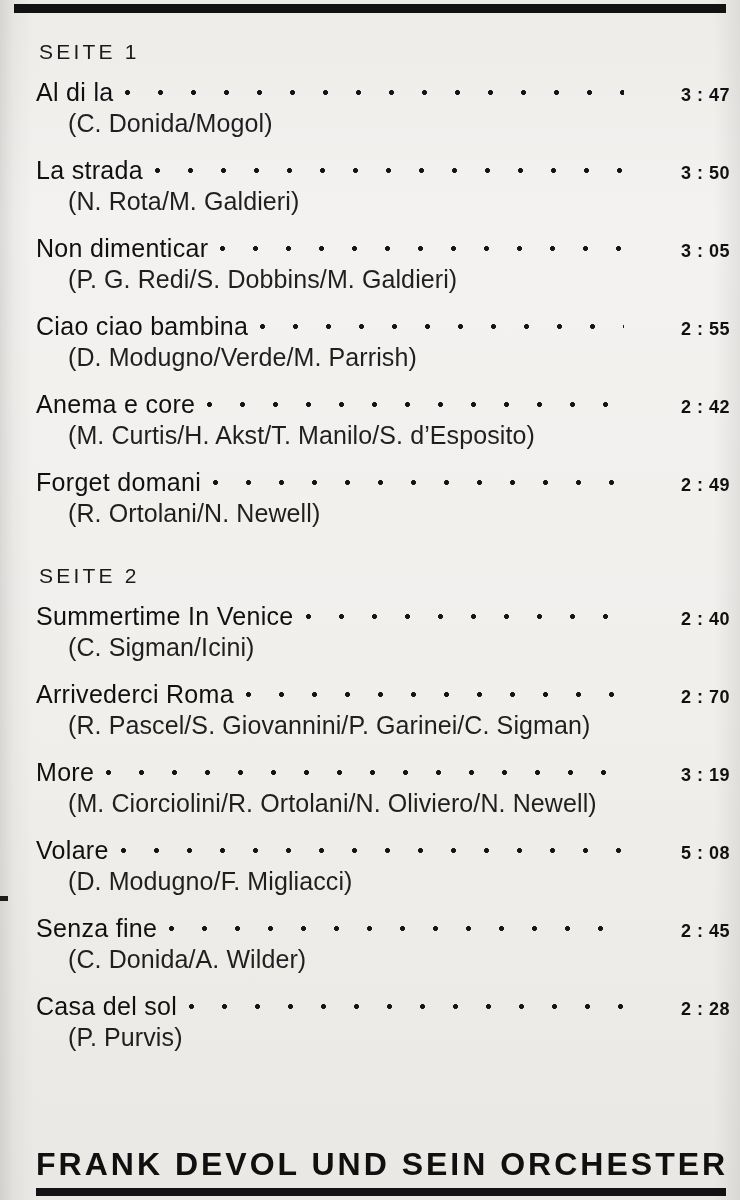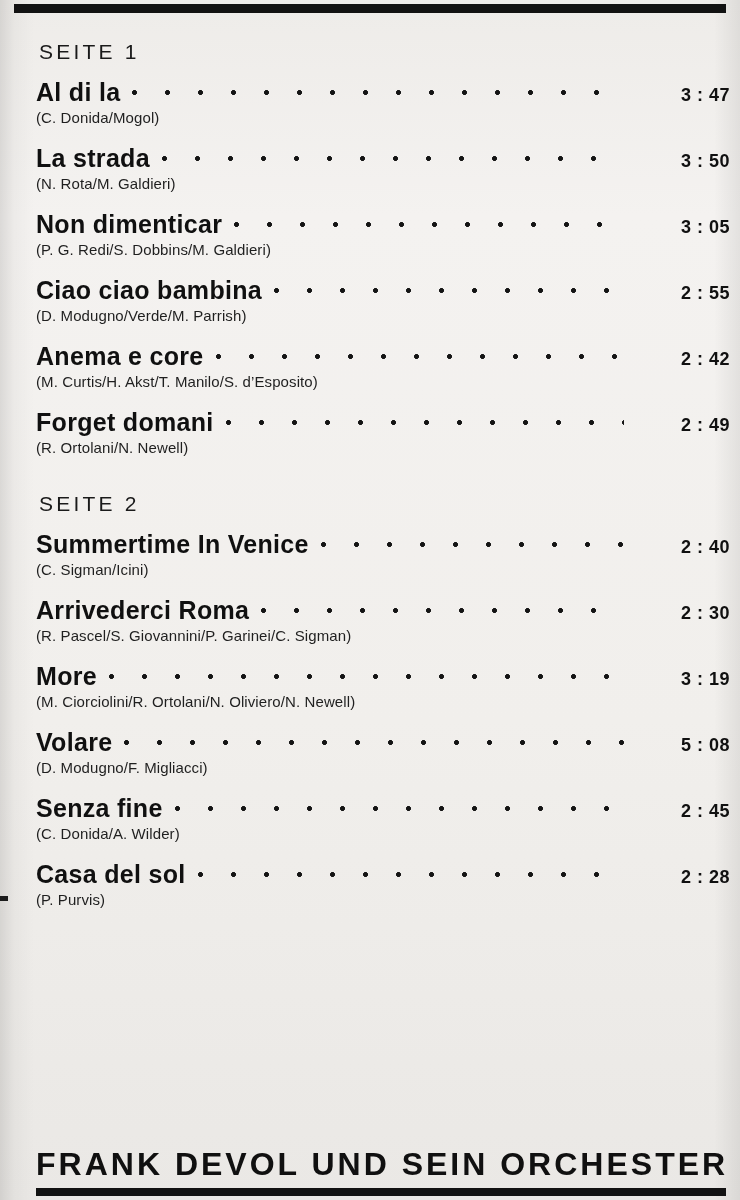--- a/index.html
+++ b/index.html
@@ -73,21 +73,21 @@
   .track {
     margin-bottom: 17px;
   }
   .track-line {
     display: flex;
     align-items: baseline;
     width: 100%;
   }
   .title {
     font-size: 25px;
-    font-weight: bold;
+    font-weight: normal;
     letter-spacing: 0.3px;
     white-space: nowrap;
     color: #101010;
   }
   .leaders {
     flex: 1 1 auto;
     margin: 0 10px 0 12px;
     overflow: hidden;
     height: 24px;
     position: relative;
@@ -106,26 +106,27 @@
   .time {
     font-size: 18px;
     font-weight: bold;
     letter-spacing: 0.5px;
     white-space: nowrap;
     min-width: 96px;
     text-align: right;
     color: #101010;
   }
   .credit {
-    font-size: 15px;
+    font-size: 25px;
     font-weight: 400;
     color: #1f1f1f;
     margin-top: 2px;
     letter-spacing: 0.1px;
     white-space: nowrap;
+    margin-left: 32px;
   }
 
   .artist {
     position: absolute;
     left: 36px;
     top: 1146px;
     font-size: 32px;
     font-weight: bold;
     letter-spacing: 3.0px;
     color: #101010;
@@ -205,21 +206,21 @@
       <span class="leaders"></span>
       <span class="time">2 : 40</span>
     </div>
     <div class="credit">(C. Sigman/Icini)</div>
   </div>
 
   <div class="track">
     <div class="track-line">
       <span class="title">Arrivederci Roma</span>
       <span class="leaders"></span>
-      <span class="time">2 : 30</span>
+      <span class="time">2 : 70</span>
     </div>
     <div class="credit">(R. Pascel/S. Giovannini/P. Garinei/C. Sigman)</div>
   </div>
 
   <div class="track">
     <div class="track-line">
       <span class="title">More</span>
       <span class="leaders"></span>
       <span class="time">3 : 19</span>
     </div>

